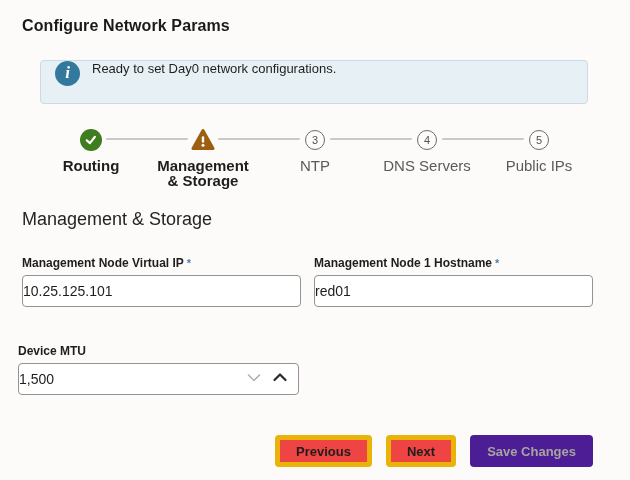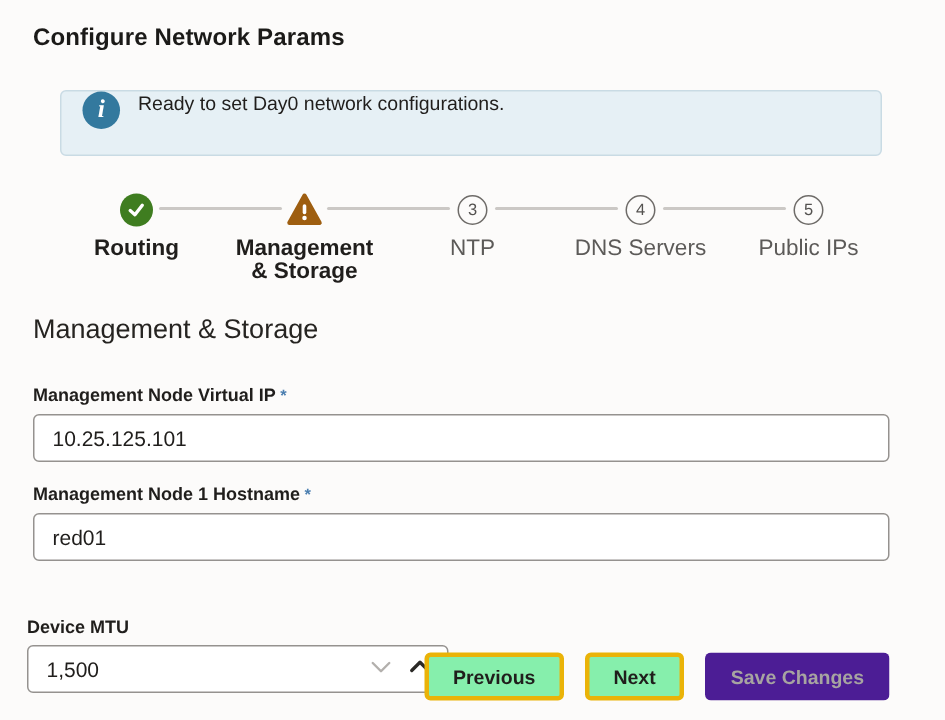--- a/index.html
+++ b/index.html
@@ -78,35 +78,35 @@
     text-align: center; color: #5c5a58;
     max-width: 100px;
   }
   .step.done .step-label, .step.current .step-label { color: #201e1c; font-weight: 700; }
   
   .section-heading {
     margin: 21px 0 0 22px;
     font-size: 18px; font-weight: 400; color: #262421;
   }
   
-  .form-row { display: flex; gap: 13px; margin: 25px 37px 0 22px; flex-direction: column; }
+  .form-row { display: flex; gap: 13px; margin: 25px 37px 0 22px; }
   .field { flex: 1; }
   .field-label {
     font-size: 12px; font-weight: 700; color: #201e1c;
     line-height: 16px;
   }
   .req { color: #4c7fb0; font-weight: 700; margin-left: 3px; font-size: 11px; }
   .text-input {
     margin-top: 4px;
     width: 100%; height: 32px;
     border: 1px solid #95928f; border-radius: 4px;
     background: #ffffff;
     font-family: "Liberation Sans", sans-serif;
     font-size: 14px; color: #201e1c;
-    padding: 0 12px;
+    padding: 0 0;
     outline: none;
   }
   .mtu-row { margin: 36px 37px 0 18px; width: 281px; }
   .stepper-input-wrap { position: relative; width: 281px; }
   .stepper-input-wrap .text-input { padding-right: 70px; width: 281px; }
   .spin-btn {
     position: absolute; top: 0; height: 36px; width: 26px;
     border: none; background: transparent; cursor: pointer;
     display: flex; align-items: center; justify-content: center;
     padding: 0;
@@ -119,22 +119,22 @@
     display: flex; gap: 14px; align-items: center;
   }
   .btn {
     height: 32px; padding: 0 16px;
     border-radius: 4px;
     font-family: "Liberation Sans", sans-serif;
     font-size: 13px; font-weight: 700;
     cursor: pointer;
   }
   .btn-outline {
-    background: #86efac;
-    border: 3px solid #eab308;
+    background: #ef4444;
+    border: 5px solid #eab308;
     color: #201e1c;
   }
   .btn-disabled {
     background: #4c1d95;
     border: 1px solid transparent;
     color: #a7a4a1;
     cursor: default;
   }
 </style>
 </head>

